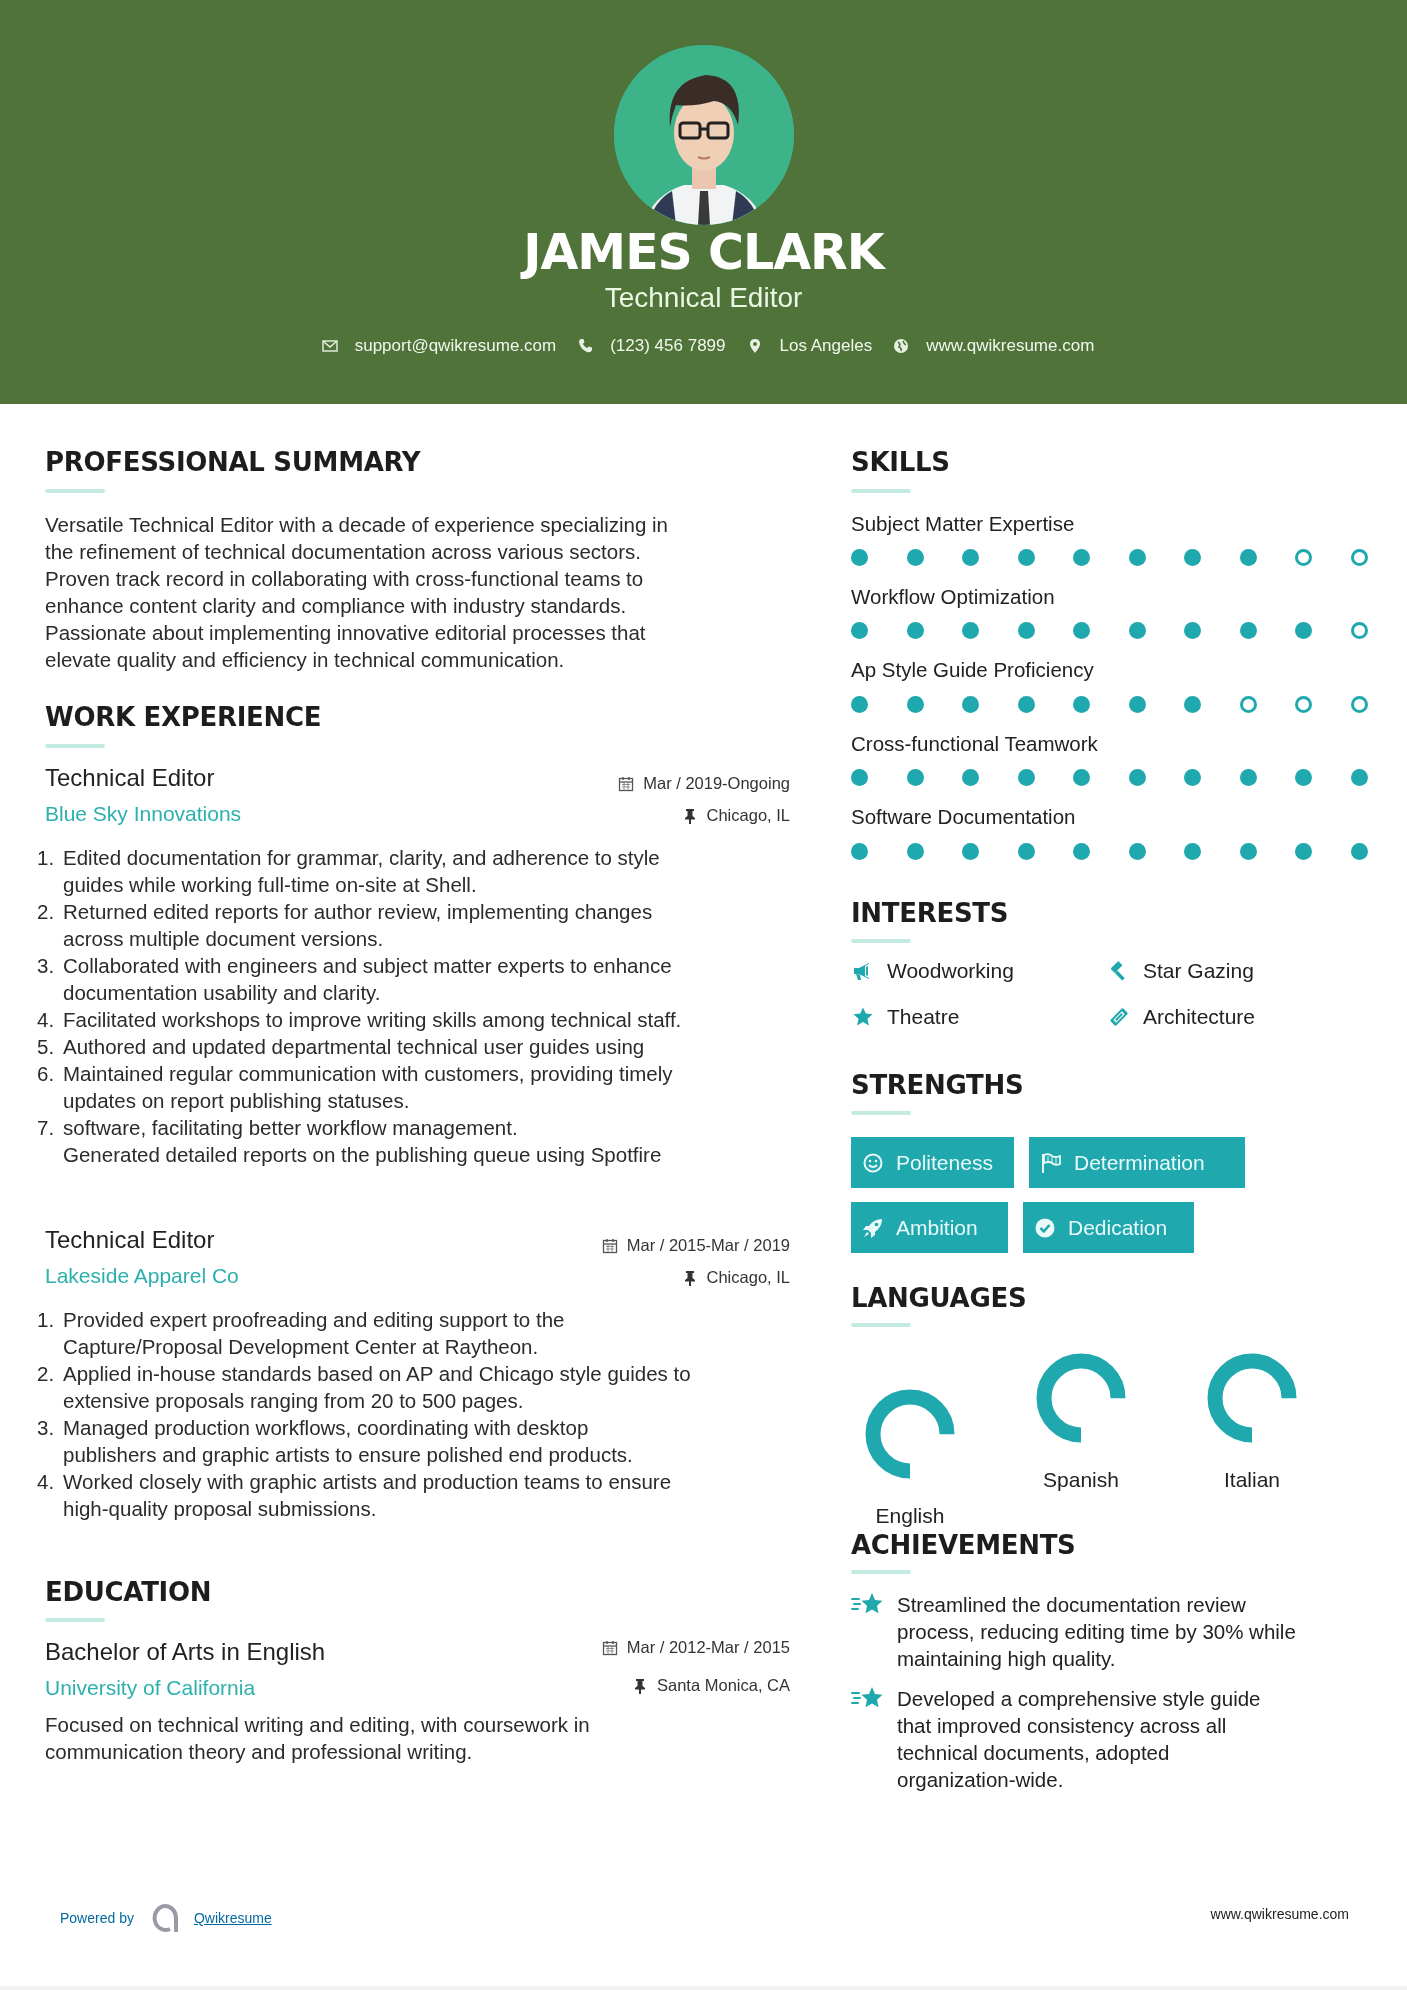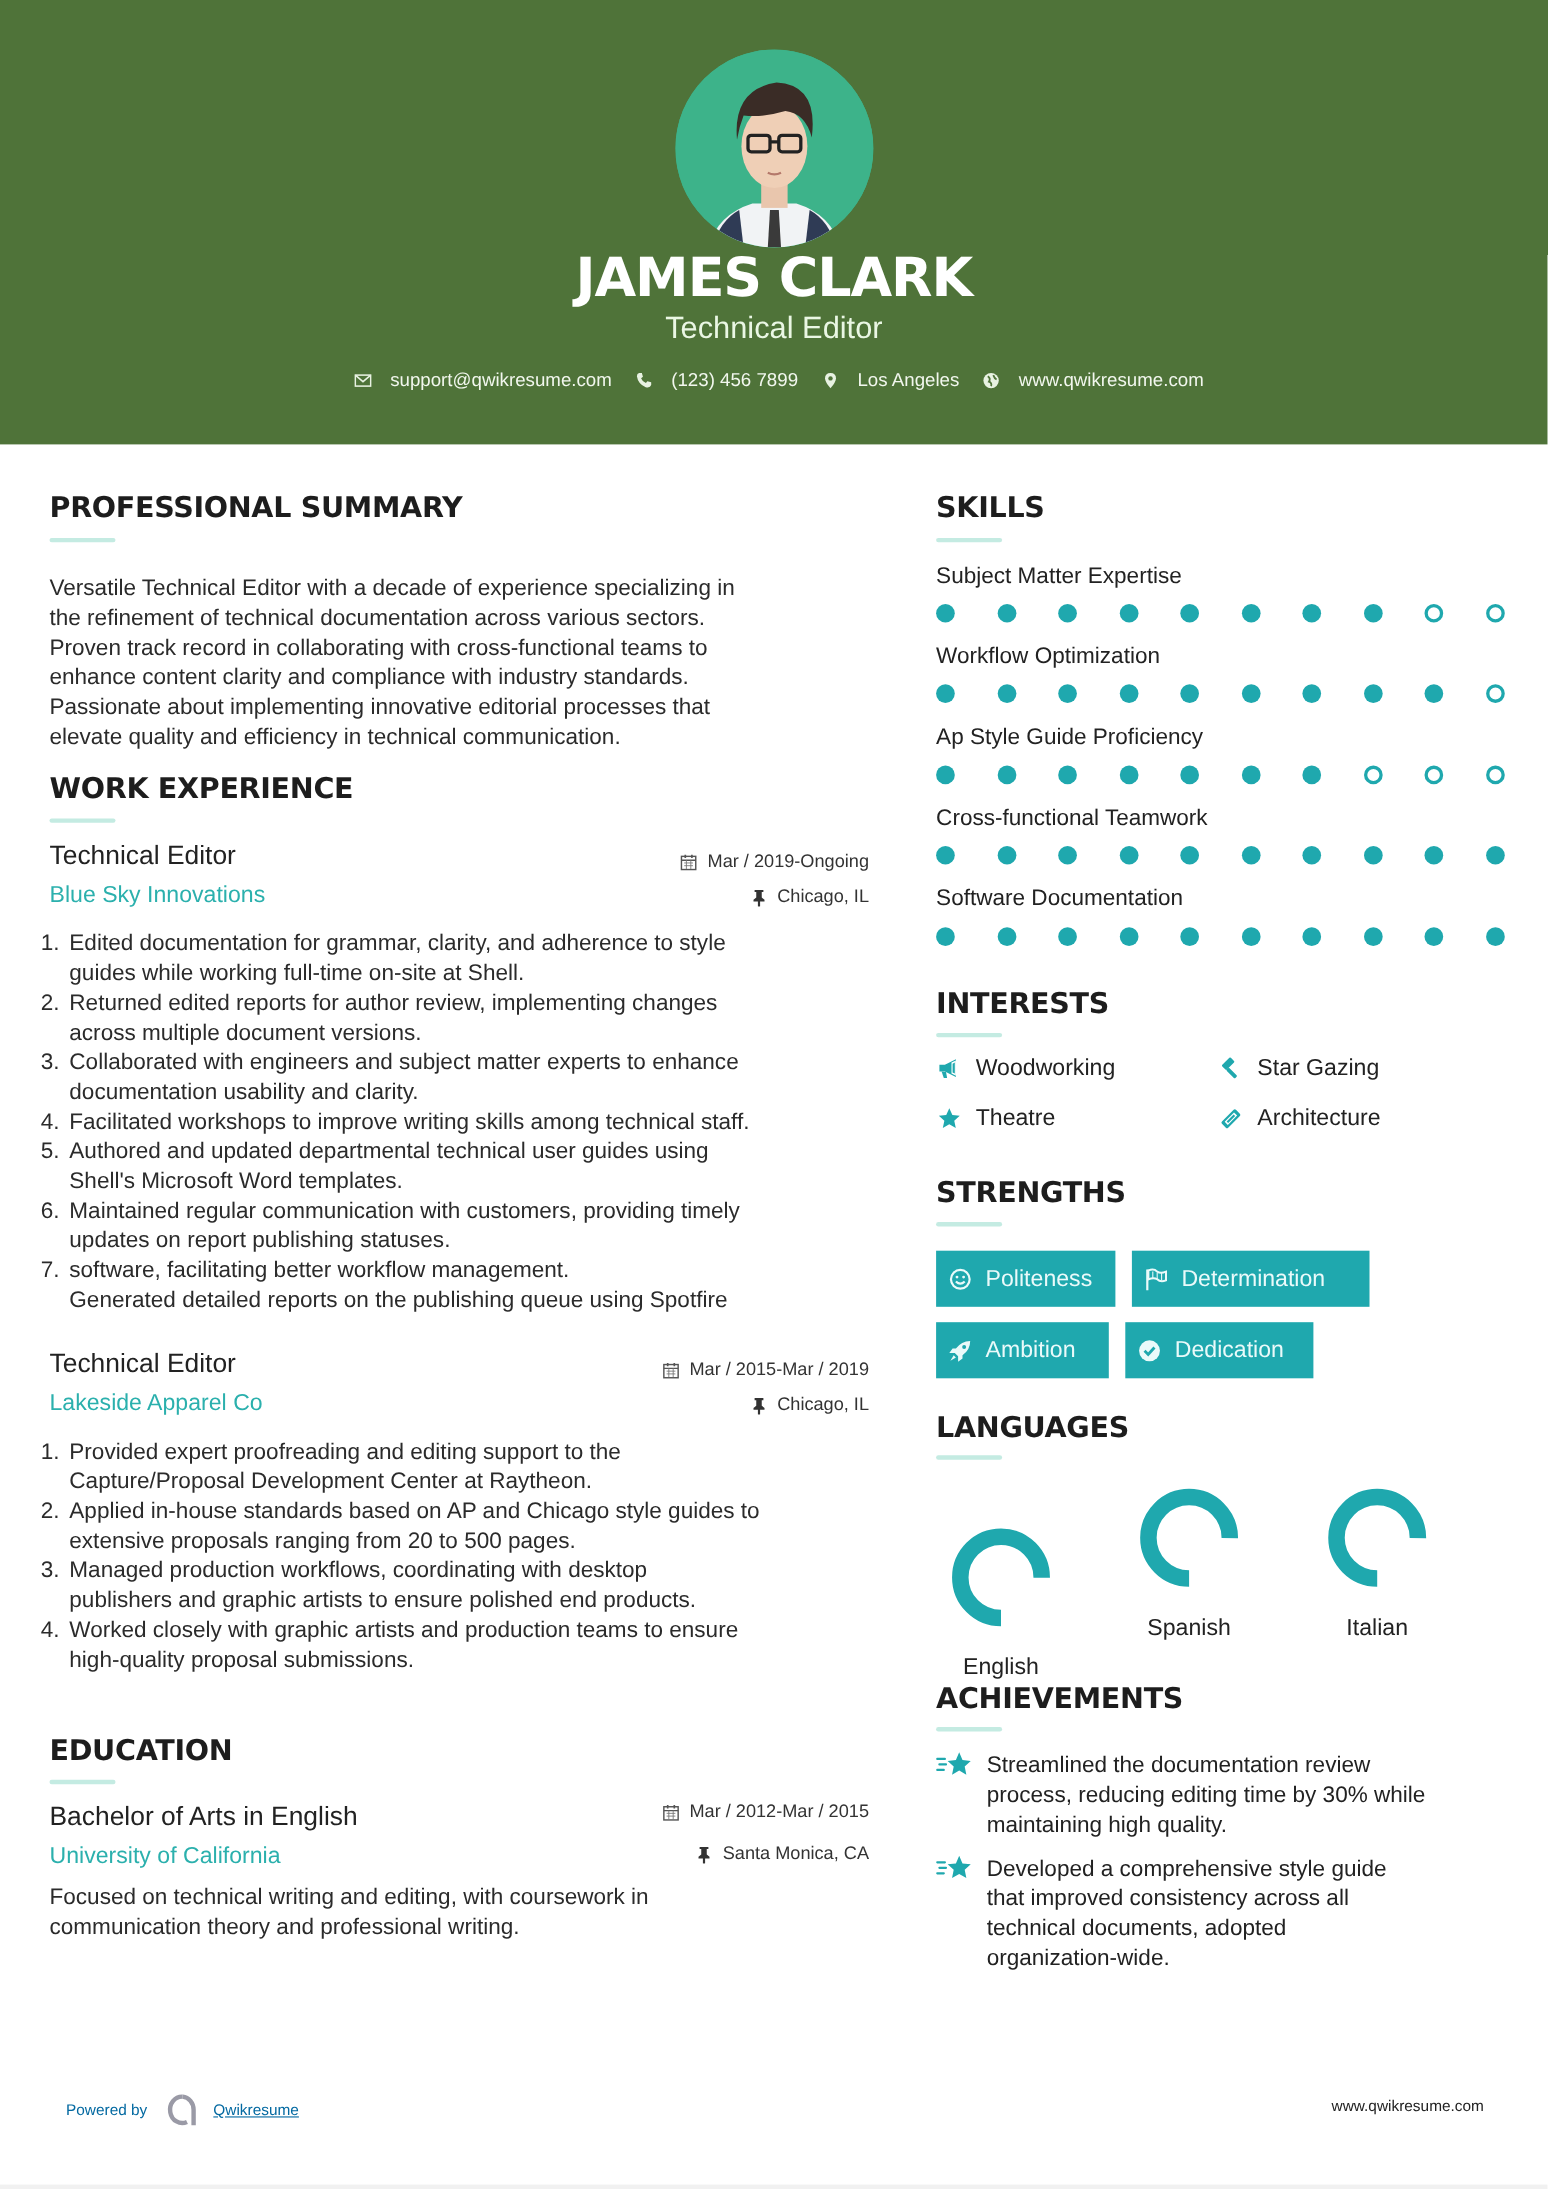--- a/index.html
+++ b/index.html
@@ -129,21 +129,21 @@
             <path d="M5 4 Q8 6 6 9 Q9 10 8 13 M10 3 Q11 6 13 7" stroke="#4f7339" stroke-width="1.6" fill="none"></path>
           </svg>
       </span>
       <span>www.qwikresume.com</span>
     </div>
   </div>
 </div>
 
 <div class="sec-title" style="left:45px; top:447px;">PROFESSIONAL SUMMARY</div>
 <div class="sec-line" style="left:45px; top:489px;"></div>
-<div class="para" style="left:45px; top:511px; width:770px;margin-top:10px;">
+<div class="para" style="left:45px; top:511px; width:770px;">
   <div>Versatile Technical Editor with a decade of experience specializing in</div>
   <div>the refinement of technical documentation across various sectors.</div>
   <div>Proven track record in collaborating with cross-functional teams to</div>
   <div>enhance content clarity and compliance with industry standards.</div>
   <div>Passionate about implementing innovative editorial processes that</div>
   <div>elevate quality and efficiency in technical communication.</div>
 </div>
 
 <div class="sec-title" style="left:45px; top:702px;">WORK EXPERIENCE</div>
 <div class="sec-line" style="left:45px; top:744px;"></div>
@@ -186,21 +186,20 @@
       <div>Collaborated with engineers and subject matter experts to enhance</div>
       <div>documentation usability and clarity.</div>
     </li>
   <li>
       <span class="num">4.</span>
       <div>Facilitated workshops to improve writing skills among technical staff.</div>
     </li>
   <li>
       <span class="num">5.</span>
       <div>Authored and updated departmental technical user guides using</div>
-      <div>Shell's Microsoft Word templates.</div>
     </li>
   <li>
       <span class="num">6.</span>
       <div>Maintained regular communication with customers, providing timely</div>
       <div>updates on report publishing statuses.</div>
     </li>
   <li>
       <span class="num">7.</span>
       <div>software, facilitating better workflow management.</div>
       <div>Generated detailed reports on the publishing queue using Spotfire</div>

